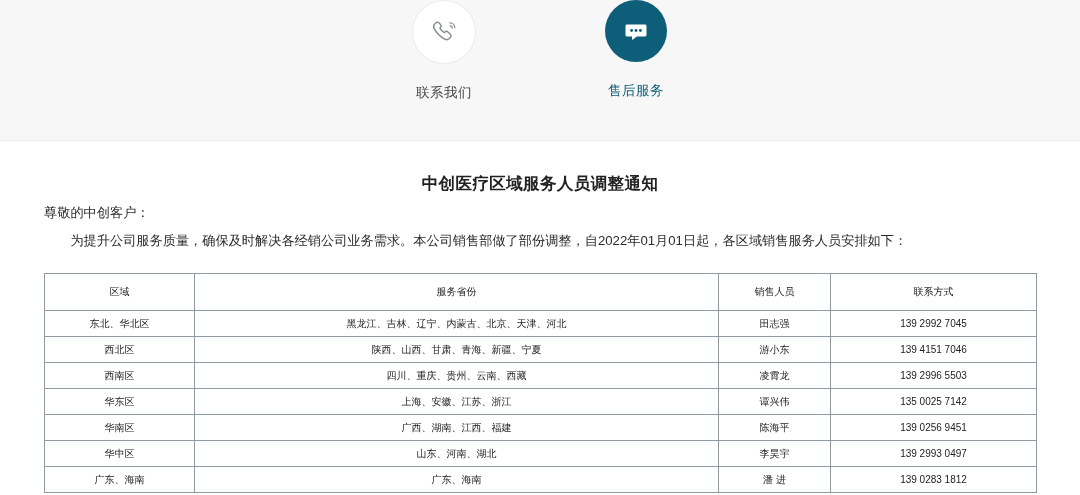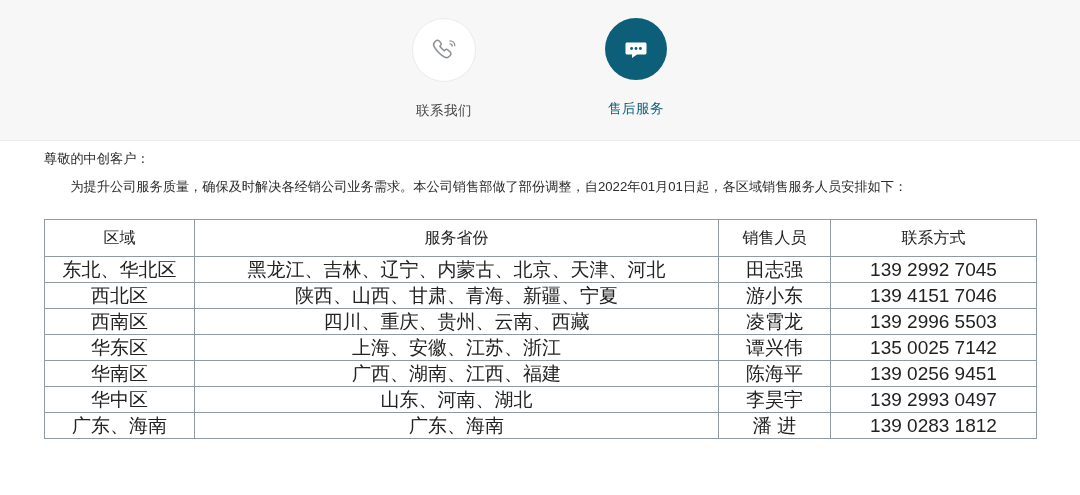--- a/index.html
+++ b/index.html
@@ -24,21 +24,20 @@
   .topband {
     position: relative;
     height: 140px;
     background: #f7f7f7;
     border-bottom: 1px solid #ececec;
   }
   .nav-items {
     display: flex;
     justify-content: center;
     gap: 80px;
-    padding-top: 18px;
   }
   .nav-item {
     width: 112px;
     text-align: center;
   }
   .nav-circle {
     width: 62px;
     height: 62px;
     border-radius: 50%;
     margin: 0 auto;
@@ -85,27 +84,27 @@
   table.contact-table {
     margin-top: 22px;
     width: 992px;
     border-collapse: collapse;
     table-layout: fixed;
   }
   table.contact-table th,
   table.contact-table td {
     border: 1px solid #8f9aa2;
     text-align: center;
-    font-size: 19px;
+    font-size: 10px;
     color: #222222;
   }
   table.contact-table th {
     height: 34px;
     font-weight: normal;
-    font-size: 16px;
+    font-size: 10px;
   }
   table.contact-table td {
     height: 23px;
     line-height: 23px;
   }
   .col-region { width: 150px; }
   .col-provinces { width: 524px; }
   .col-person { width: 112px; }
   .col-phone { width: 206px; }
 
@@ -140,20 +139,21 @@
             <circle cx="20.4" cy="15.5" r="1.45" fill="#0d5e78"></circle>
           </svg>
         </div>
         <div class="nav-label active">售后服务</div>
       </div>
 
     </div>
   </div>
 
   <div class="doc">
+    <div class="doc-title">中创医疗区域服务人员调整通知</div>
     <div class="doc-p">尊敬的中创客户：</div>
     <div class="doc-p indent">为提升公司服务质量，确保及时解决各经销公司业务需求。本公司销售部做了部份调整，自2022年01月01日起，各区域销售服务人员安排如下：</div>
 
     <table class="contact-table">
       <colgroup>
         <col class="col-region">
         <col class="col-provinces">
         <col class="col-person">
         <col class="col-phone">
       </colgroup>

